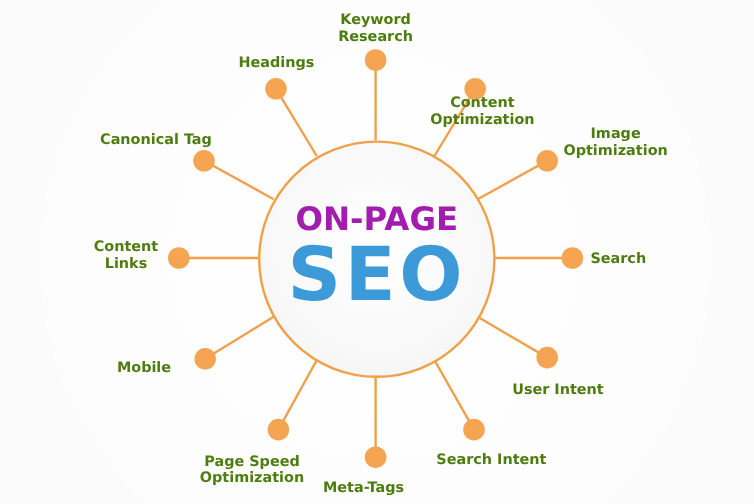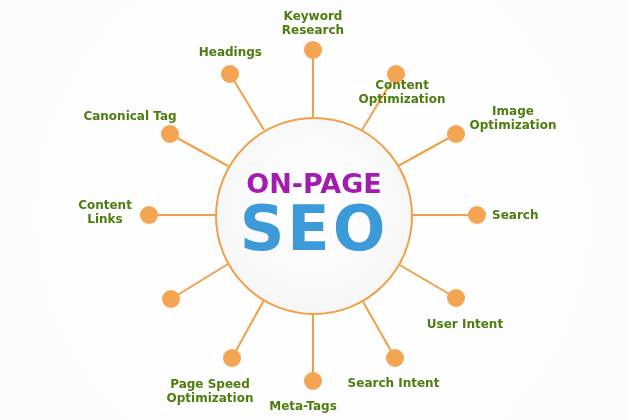--- a/index.html
+++ b/index.html
@@ -94,31 +94,32 @@
   <div class="label" style="left:468px; top:104px; width:90px;">
     <div>Image</div>
     <div>Optimization</div>
   </div>
   <div class="label" style="left:492px; top:208px; width:60px; text-align:left;">
     <div>Search</div>
   </div>
   <div class="label" style="left:425px; top:317px; width:80px;">
     <div>User Intent</div>
   </div>
-  <div class="label" style="left:346px; top:376px; width:95px;">
+  <div class="label" style="left:362px; top:376px; width:95px;">
     <div>Search Intent</div>
   </div>
   <div class="label" style="left:268px; top:399px; width:70px;">
     <div>Meta-Tags</div>
   </div>
   <div class="label" style="left:160px; top:377px; width:100px;">
     <div>Page Speed</div>
     <div>Optimization</div>
   </div>
   <div class="label" style="left:70px; top:299px; width:100px;">
+    <div>Mobile</div>
   </div>
   <div class="label" style="left:75px; top:198px; width:60px;">
     <div>Content</div>
     <div>Links</div>
   </div>
   <div class="label" style="left:80px; top:109px; width:100px;">
     <div>Canonical Tag</div>
   </div>
   <div class="label" style="left:192px; top:45px; width:70px;text-align:right;">
     <div>Headings</div>

